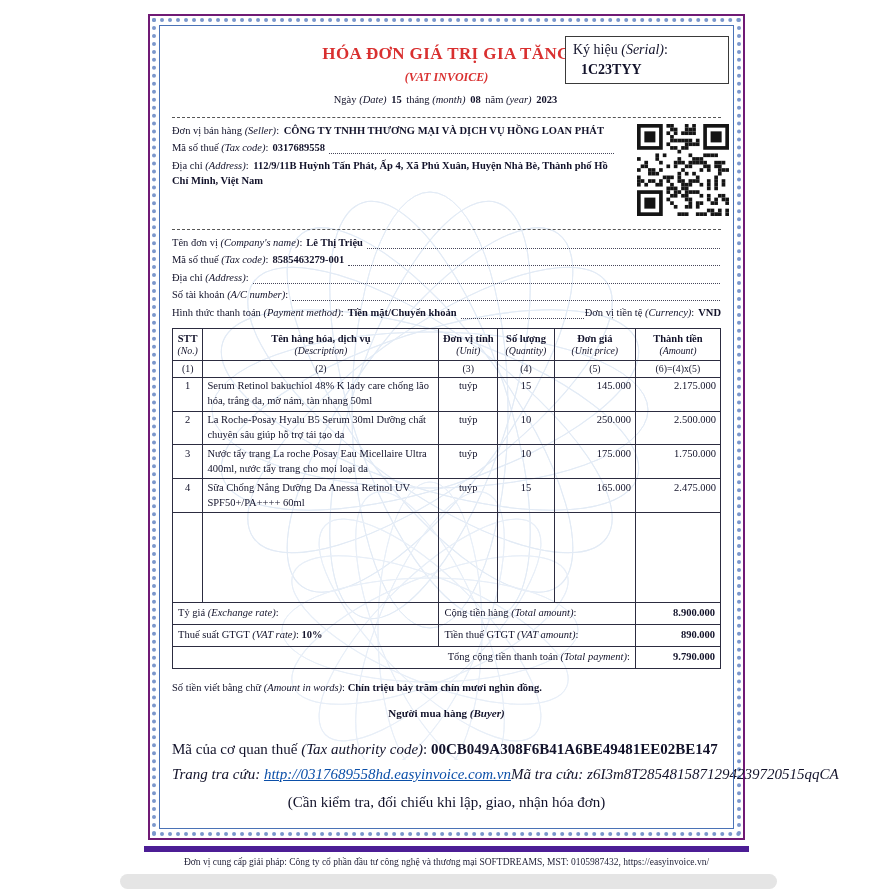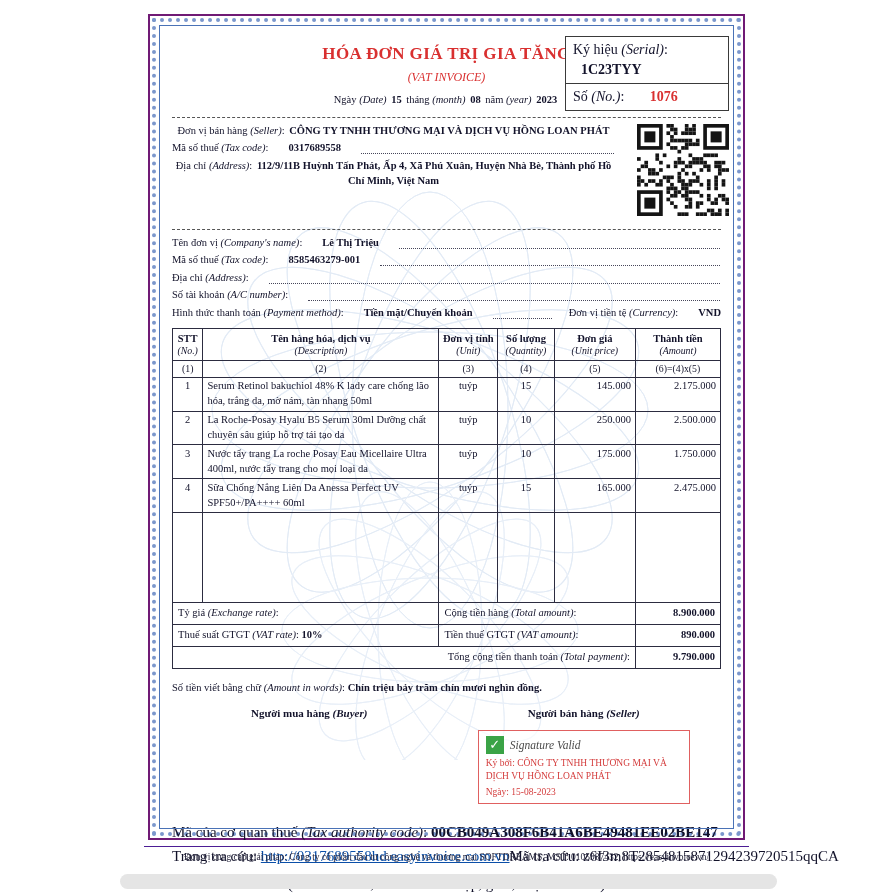--- a/index.html
+++ b/index.html
@@ -8,39 +8,39 @@
   .paper { position:absolute; left:130px; top:0; width:633px; height:872px; background:#fff; }
   .wm { position:absolute; left:0; top:110px; width:633px; height:650px; z-index:0; opacity:.55; pointer-events:none; }
 
   .frame { position:absolute; left:18px; right:18px; top:14px; bottom:32px; border:2px solid #701a75; z-index:1; }
   .frame::before { content:""; position:absolute; inset:2px; border:4px dotted #7b97cc; pointer-events:none; }
   .frame::after  { content:""; position:absolute; inset:9px; border:1px solid #4a72b6; pointer-events:none; }
   .content { position:absolute; left:22px; right:22px; top:14px; bottom:6px; font-size:10.5px; line-height:1.42; }
 
   .hdr { position:relative; margin-top:12px; text-align:center; }
   .title { color:#d93030; font-weight:bold; font-size:17px; letter-spacing:.4px; }
-  .subtitle { color:#d93030; font-weight:normal; font-style:italic; font-size:12px; margin-top:3px; }
+  .subtitle { color:#d93030; font-weight:bold; font-style:italic; font-size:12px; margin-top:3px; }
   .dateline { margin-top:7px; font-size:10.5px; }
   .dateline b { margin:0 2px; }
   .serialbox { position:absolute; top:-6px; right:-8px; width:162px; border:1px solid #3a3a3a; background:#fff; text-align:left; font-size:14px; }
   .srow { padding:3px 7px; }
   .srow + .srow { border-top:1px solid #3a3a3a; }
   .srow b { margin-left:8px; }
   .red { color:#d93030; }
 
   .dashsep { border-top:1px dashed #555; margin:9px 0 6px; }
 
   .seller { position:relative; min-height:96px; }
   .seller .txt { margin-right:106px; }
   .qr { position:absolute; top:0; right:-8px; width:92px; height:92px; background:#fff; }
 
-  .line { display:flex; align-items:flex-end; margin:2.5px 0;gap:16px; }
+  .line { display:flex; align-items:flex-end; margin:2.5px 0; }
   .line > .lbl, .line > b { flex:0 0 auto; white-space:nowrap; }
   .line b { margin-left:4px; }
-  .wrapline { margin:2.5px 0;text-align:center; }
+  .wrapline { margin:2.5px 0; }
   .wrapline b { margin-left:2px; }
   .dots { flex:1 1 auto; border-bottom:1.2px dotted #46465a; margin:0 1px 2px 4px; min-width:6px; }
 
   table.items { width:100%; border-collapse:collapse; margin-top:7px; background:transparent; }
   .items th, .items td { border:1px solid #2c2c40; padding:1.5px 4px; font-size:10.5px; vertical-align:top; }
   .items thead th { text-align:center; font-weight:bold; padding:3px 2px; line-height:1.25; }
   .items .en { display:block; font-weight:normal; font-style:italic; font-size:9.8px; }
   .items .idx td { text-align:center; font-size:9.8px; padding:1px 2px; }
   .c { text-align:center; } .r { text-align:right; }
   .items .filler td { height:86px; }
@@ -52,26 +52,26 @@
   .sigcol { flex:1; text-align:center; }
   .sigtitle { font-weight:bold; font-size:11px; }
   .stamp { width:196px; margin:9px auto 0; border:1px solid #e06060; padding:5px 7px 4px; text-align:left; background:rgba(255,255,255,.65); }
   .sighead { display:flex; align-items:center; gap:6px; }
   .check { width:18px; height:18px; background:#3aa346; color:#fff; font-size:13px; line-height:18px; text-align:center; flex:0 0 18px; font-family:"DejaVu Sans", sans-serif; }
   .sv { font-style:italic; color:#4a4a4a; font-size:11.5px; }
   .sigred { color:#d43c3c; font-size:9.5px; line-height:1.35; margin-top:3px; }
 
   .foot { margin-top:18px; font-size:15px; }
   .foot .fline { margin-top:2px; }
-  .foot .two { display:flex; justify-content:space-between; margin-top:3px; }
+  .foot .two { display:flex; justify-content:space-between; margin-top:3px;font-style:italic; }
   .foot .two > span { white-space:nowrap; }
   .link { color:#0b4fa8; text-decoration:underline; cursor:pointer; }
   .note { text-align:center; margin-top:7px; }
 
-  .provider { position:absolute; left:14px; right:14px; top:846px; border-top:1px solid #4c1d95; padding-top:5px; text-align:center; font-size:9.5px; color:#23233a; z-index:1; }
+  .provider { position:absolute; left:14px; right:14px; top:846px; border-top:6px solid #4c1d95; padding-top:5px; text-align:center; font-size:9.5px; color:#23233a; z-index:1; }
   .graybar { position:absolute; left:120px; right:116px; top:874px; height:15px; background:#e5e5e5; border-radius:8px; z-index:2; }
 
   b { font-weight:bold; }
 </style>
 </head>
 <body>
 
 <div class="page">
   <div class="paper">
     <svg class="wm" id="wm" viewBox="0 0 633 650">
@@ -124,24 +124,20 @@
             <b>15</b>
             <span class="lbl">tháng <i>(month)</i></span>
             <b>08</b>
             <span class="lbl">năm <i>(year)</i></span>
             <b>2023</b>
           </div>
           <div class="serialbox">
             <div class="srow">
               <span class="lbl">Ký hiệu <i>(Serial)</i>:</span>
               <b>1C23TYY</b>
-            </div>
-            <div class="srow">
-              <span class="lbl">Số <i>(No.)</i>:</span>
-              <b class="red" style="margin-left:22px">1076</b>
             </div>
           </div>
         </div>
 
         <div class="dashsep"></div>
 
         <div class="seller">
           <svg class="qr" id="qr" viewBox="0 0 100 100">
               <rect x="32" y="0" width="4" height="4" fill="#151515"></rect>
               <rect x="36" y="0" width="4" height="4" fill="#151515"></rect>
@@ -420,21 +416,21 @@
             <tr>
               <td class="c">3</td>
               <td>Nước tẩy trang La roche Posay Eau Micellaire Ultra 400ml, nước tẩy trang cho mọi loại da</td>
               <td class="c">tuýp</td>
               <td class="c">10</td>
               <td class="r">175.000</td>
               <td class="r">1.750.000</td>
             </tr>
             <tr>
               <td class="c">4</td>
-              <td>Sữa Chống Nắng Liên Da Anessa Perfect UV SPF50+/PA++++ 60ml</td>
+              <td>Sữa Chống Nắng Dưỡng Da Anessa Retinol UV SPF50+/PA++++ 60ml</td>
               <td class="c">tuýp</td>
               <td class="c">15</td>
               <td class="r">165.000</td>
               <td class="r">2.475.000</td>
             </tr>
             <tr class="filler">
               <td></td>
                 <td></td>
                 <td></td>
                 <td></td>
@@ -459,31 +455,20 @@
         </table>
 
         <div class="wordsline">
           <span class="lbl">Số tiền viết bằng chữ <i>(Amount in words)</i>:</span>
           <b>Chín triệu bảy trăm chín mươi nghìn đồng.</b>
         </div>
 
         <div class="sig">
           <div class="sigcol">
             <div class="sigtitle lbl">Người mua hàng <i>(Buyer)</i></div>
-          </div>
-          <div class="sigcol">
-            <div class="sigtitle lbl">Người bán hàng <i>(Seller)</i></div>
-            <div class="stamp">
-              <div class="sighead">
-                <span class="check">✓</span>
-                <span class="sv">Signature Valid</span>
-              </div>
-              <div class="sigred">Ký bởi: CÔNG TY TNHH THƯƠNG MẠI VÀ DỊCH VỤ HỒNG LOAN PHÁT</div>
-              <div class="sigred">Ngày: 15-08-2023</div>
-            </div>
           </div>
         </div>
 
         <div class="foot">
           <div class="fline">
             <span class="lbl">Mã của cơ quan thuế <i>(Tax authority code)</i>:</span>
             <b>00CB049A308F6B41A6BE49481EE02BE147</b>
           </div>
           <div class="two">
             <span>

